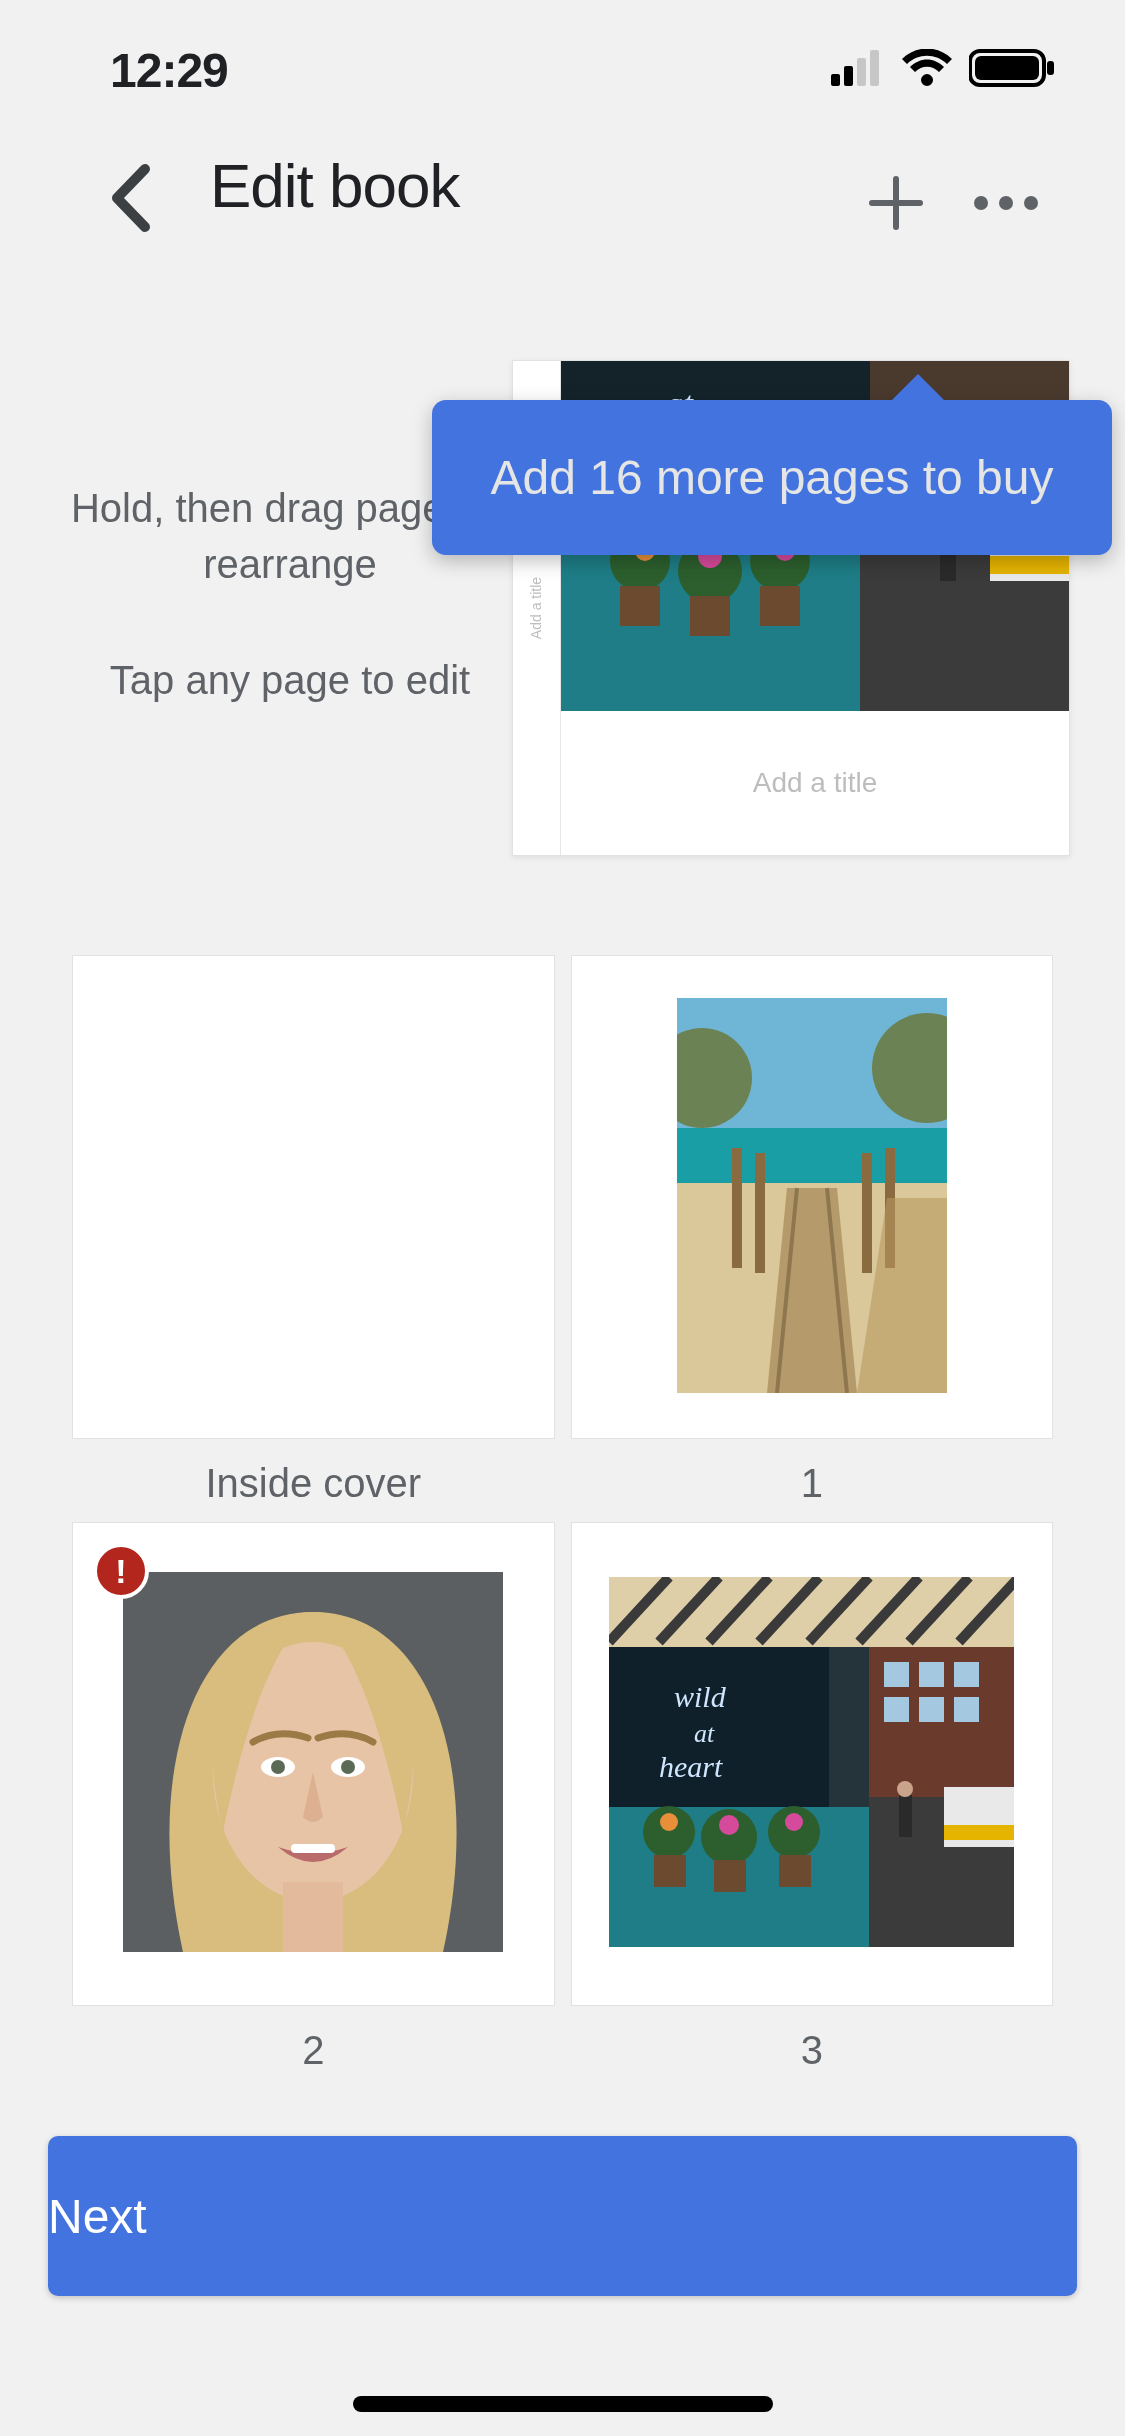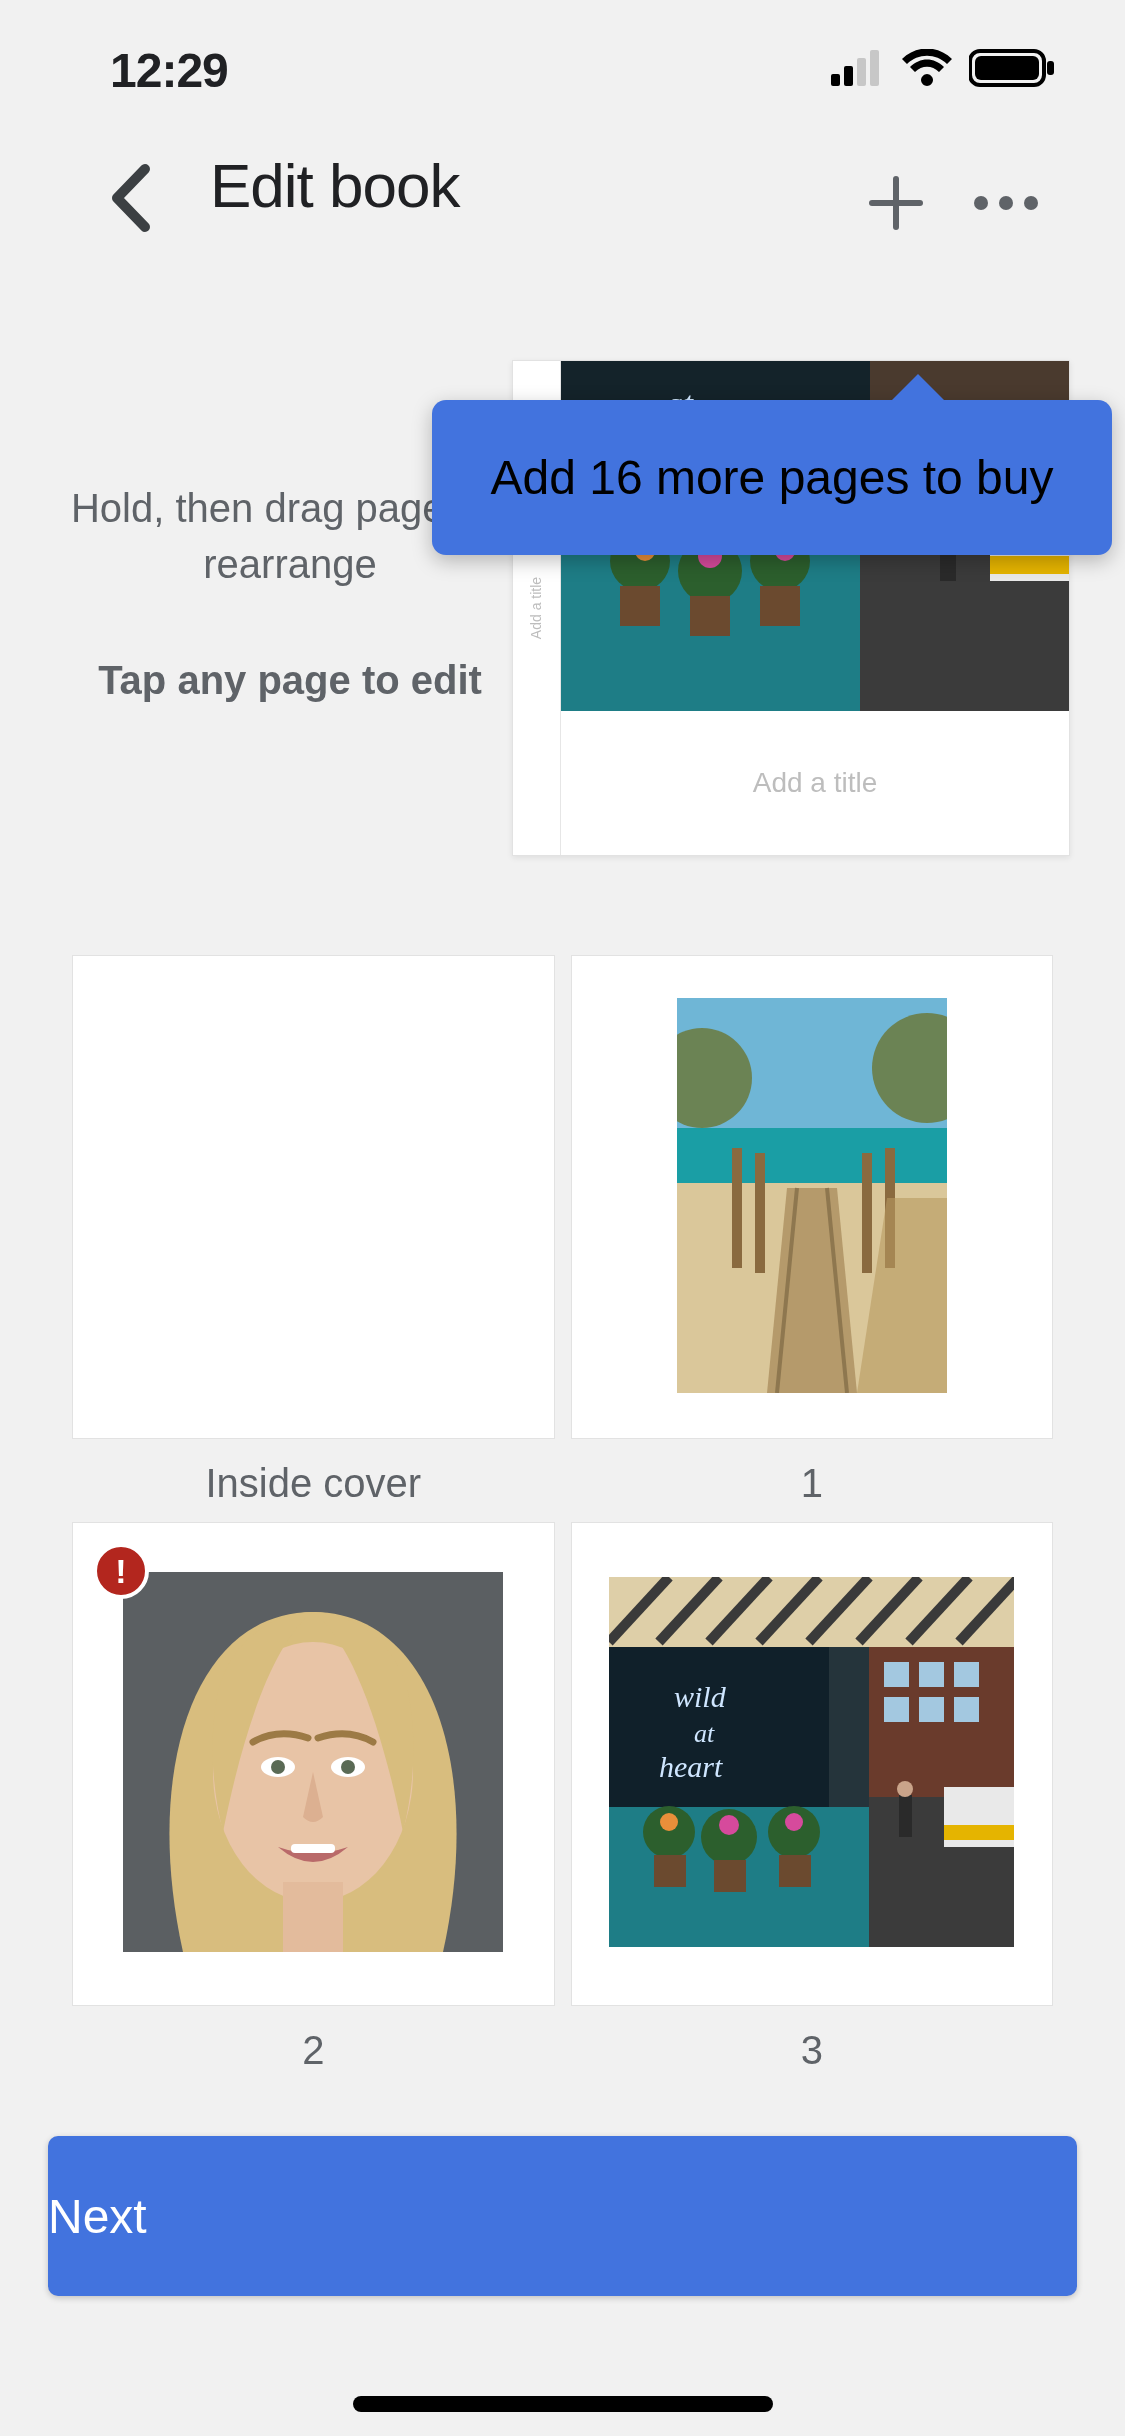--- a/index.html
+++ b/index.html
@@ -66,21 +66,21 @@
     justify-content: center;
   }
 
   
   .tooltip {
     position: absolute;
     top: 400px;
     left: 432px;
     width: 680px;
     background: #4273de;
-    color: #000000;
+    color: #e5e5e5;
     font-size: 48px;
     font-weight: 400;
     padding: 50px 48px;
     border-radius: 14px;
     box-shadow: 0 6px 20px rgba(0,0,0,0.25);
     text-align: center;
   }
   .tooltip::before {
     content: "";
     position: absolute;
@@ -96,21 +96,21 @@
   .instructions {
     position: absolute;
     top: 480px;
     left: 70px;
     width: 440px;
     text-align: center;
     color: #5f6368;
     font-size: 40px;
     line-height: 56px;
   }
-  .instr-block2 { margin-top: 60px; font-weight: bold; }
+  .instr-block2 { margin-top: 60px; }
 
   
   .cover-wrap {
     position: absolute;
     top: 360px;
     left: 512px;
     width: 558px;
   }
   .cover-card {
     width: 558px;

